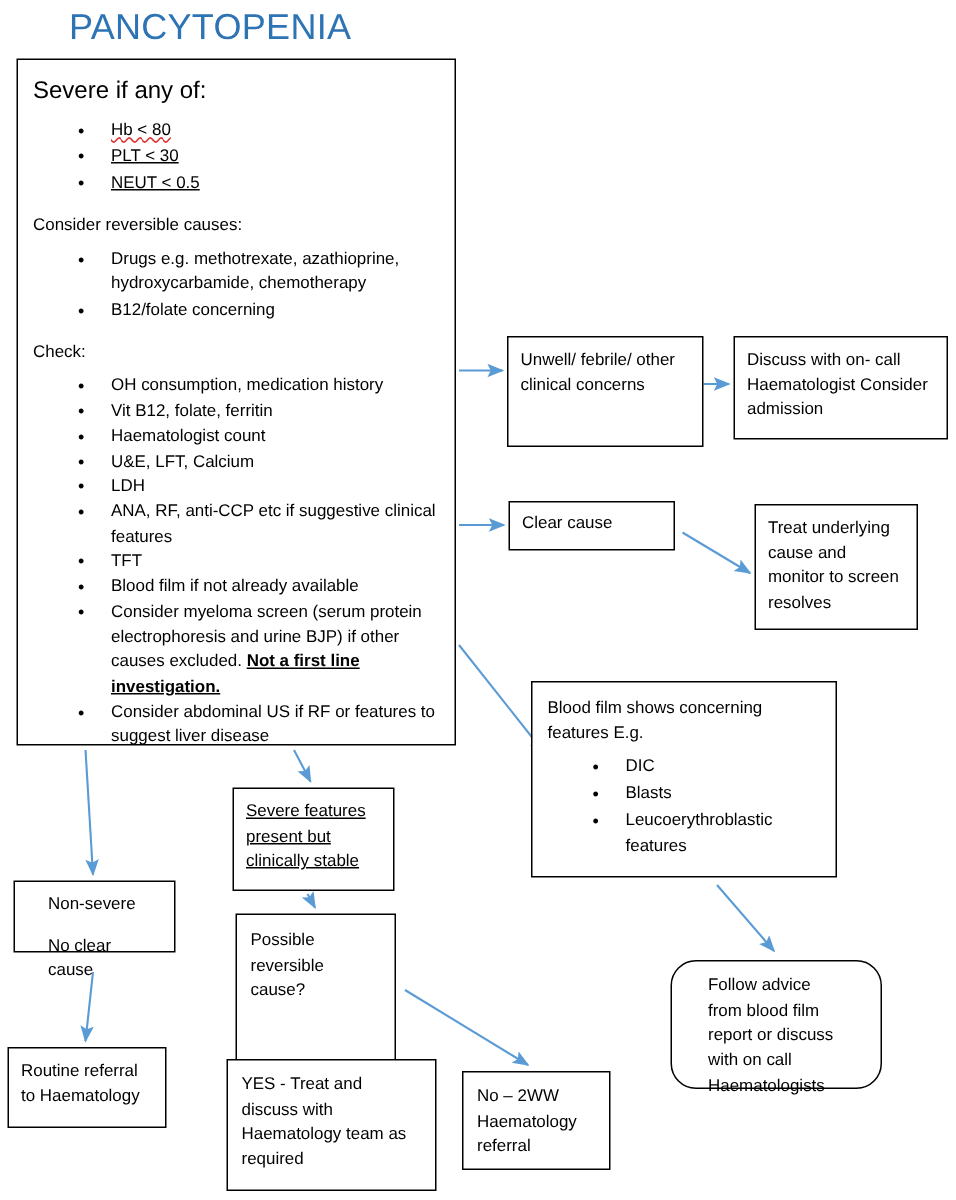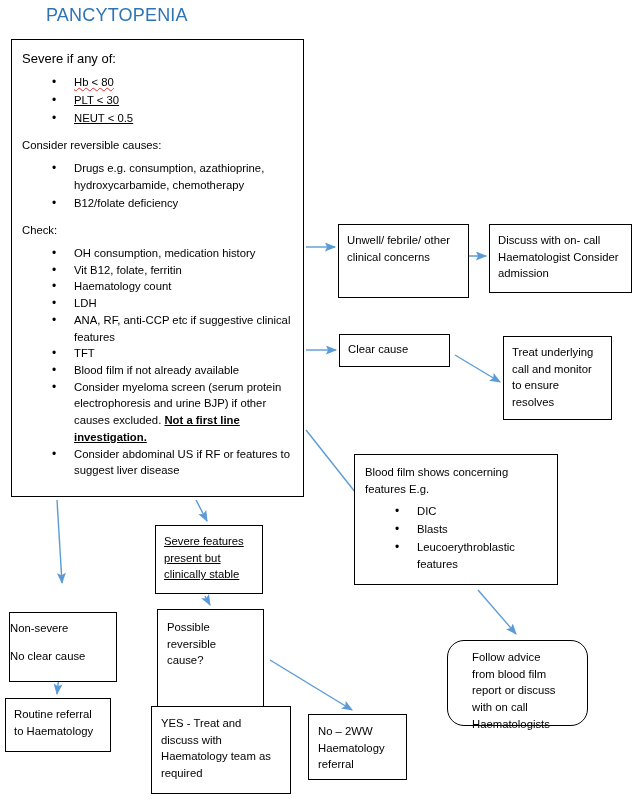--- a/index.html
+++ b/index.html
@@ -10,21 +10,21 @@
     color:#000000;
     overflow:hidden;
     position:relative;
   }
   #canvas{position:absolute;left:0;top:0;width:637px;height:800px;}
   svg.arrows{position:absolute;left:0;top:0;width:637px;height:800px;pointer-events:none;}
 
   .title{
     position:absolute;
     left:46px;top:5px;
-    font-size:18px;
+    font-size:24px;
     letter-spacing:.2px;
     color:#2E74B5;
     font-weight:400;
     white-space:nowrap;
   }
 
   .box{
     position:absolute;
     border:1.2px solid #000;
     box-sizing:border-box;
@@ -59,29 +59,29 @@
 
   
   .sq{
     text-decoration:underline;
     text-decoration-style:wavy;
     text-decoration-color:#e03030;
     text-decoration-thickness:1px;
   }
 
   #main-assessment-box{left:11px;top:39px;width:293px;height:458px;padding:9px 10px;}
-  #main-assessment-box .lead{font-size:13px;}
+  #main-assessment-box .lead{font-size:16px;}
 
   #unwell-box{left:338px;top:224px;width:131px;height:74px;padding:7px 8px;}
   #discuss-box{left:489px;top:224px;width:143px;height:69px;padding:7px 8px;}
   #clear-cause-box{left:339px;top:334px;width:111px;height:33px;padding:6px 8px;}
   #treat-box{left:503px;top:336px;width:109px;height:84px;padding:7px 8px;}
   #blood-film-box{left:354px;top:454px;width:204px;height:131px;padding:9px 10px;}
   #follow-advice-box{left:447px;top:640px;width:141px;height:86px;padding:8px 24px;border-radius:17px;}
-  #non-severe-box{left:9px;top:587px;width:108px;height:70px;padding:7px 0;margin-top:25px;}
+  #non-severe-box{left:9px;top:587px;width:108px;height:48px;padding:7px 22px;}
   #routine-referral-box{left:5px;top:698px;width:106px;height:54px;padding:7px 8px;}
   #severe-features-box{left:155px;top:525px;width:108px;height:69px;padding:7px 8px;text-decoration:underline;}
   #possible-reversible-box{left:157px;top:609px;width:107px;height:100px;padding:9px 9px;}
   #yes-treat-box{left:151px;top:706px;width:140px;height:88px;padding:8px 9px;}
   #no-2ww-box{left:308px;top:714px;width:99px;height:66px;padding:8px 9px;}
 </style>
 </head>
 <body>
 
 <div id="canvas">
@@ -112,28 +112,29 @@
 
   <div class="box" id="main-assessment-box">
     <p class="lead">Severe if any of:</p>
     <ul class="b">
       <li><span class="u sq">Hb &lt; 80</span></li>
       <li><span class="u">PLT &lt; 30</span></li>
       <li><span class="u">NEUT &lt; 0.5</span></li>
     </ul>
     <p class="gap">Consider reversible causes:</p>
     <ul class="b">
-      <li><span>Drugs e.g. consumption, azathioprine, hydroxycarbamide, chemotherapy</span></li>
-      <li><span>B12/folate deficiency</span></li>
+      <li><span>Drugs e.g. methotrexate, azathioprine, hydroxycarbamide, chemotherapy</span></li>
+      <li><span>B12/folate concerning</span></li>
     </ul>
     <p class="gap">Check:</p>
     <ul class="b tight">
       <li><span>OH consumption, medication history</span></li>
       <li><span>Vit B12, folate, ferritin</span></li>
-      <li><span>Haematology count</span></li>
+      <li><span>Haematologist count</span></li>
+      <li><span>U&amp;E, LFT, Calcium</span></li>
       <li><span>LDH</span></li>
       <li><span>ANA, RF, anti-CCP etc if suggestive clinical features</span></li>
       <li><span>TFT</span></li>
       <li><span>Blood film if not already available</span></li>
       <li><span>Consider myeloma screen (serum protein electrophoresis and urine BJP) if other causes excluded. </span><span class="bu">Not a first line investigation.</span></li>
       <li><span>Consider abdominal US if RF or features to suggest liver disease</span></li>
     </ul>
   </div>
 
   <div class="box" id="unwell-box">
@@ -142,21 +143,21 @@
 
   <div class="box" id="discuss-box">
     <span>Discuss with on- call Haematologist Consider admission</span>
   </div>
 
   <div class="box" id="clear-cause-box">
     <span>Clear cause</span>
   </div>
 
   <div class="box" id="treat-box">
-    <span>Treat underlying call and monitor to ensure resolves</span>
+    <span>Treat underlying cause and monitor to screen resolves</span>
   </div>
 
   <div class="box" id="blood-film-box">
     <span>Blood film shows concerning features E.g.</span>
     <ul class="b">
       <li><span>DIC</span></li>
       <li><span>Blasts</span></li>
       <li><span>Leucoerythroblastic features</span></li>
     </ul>
   </div>

